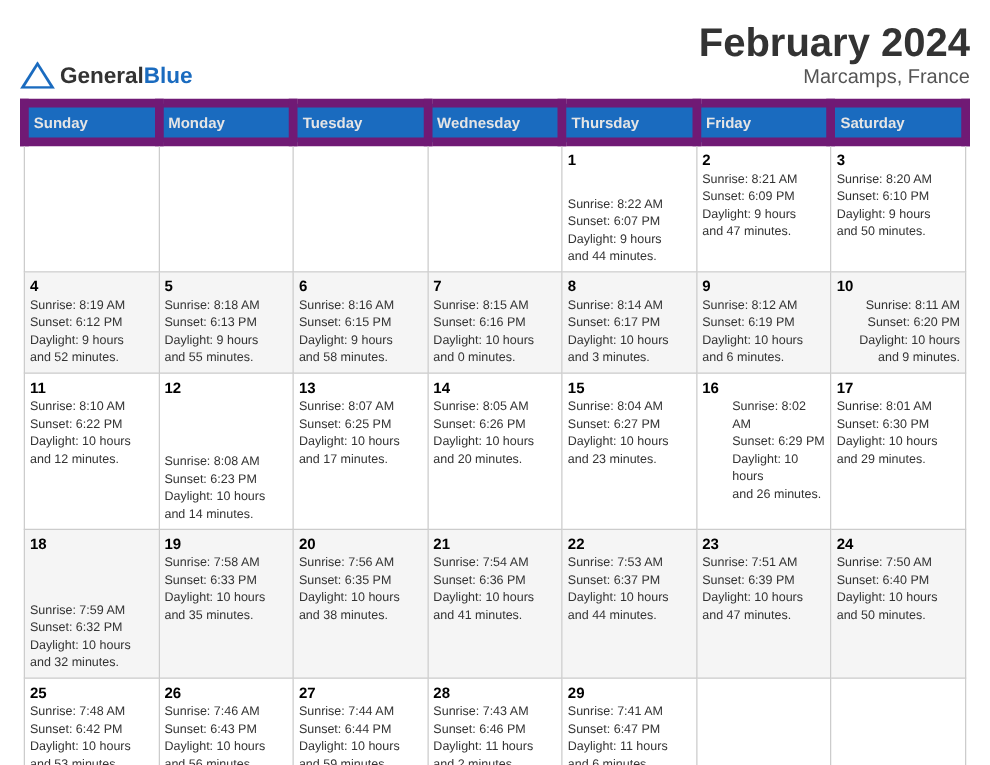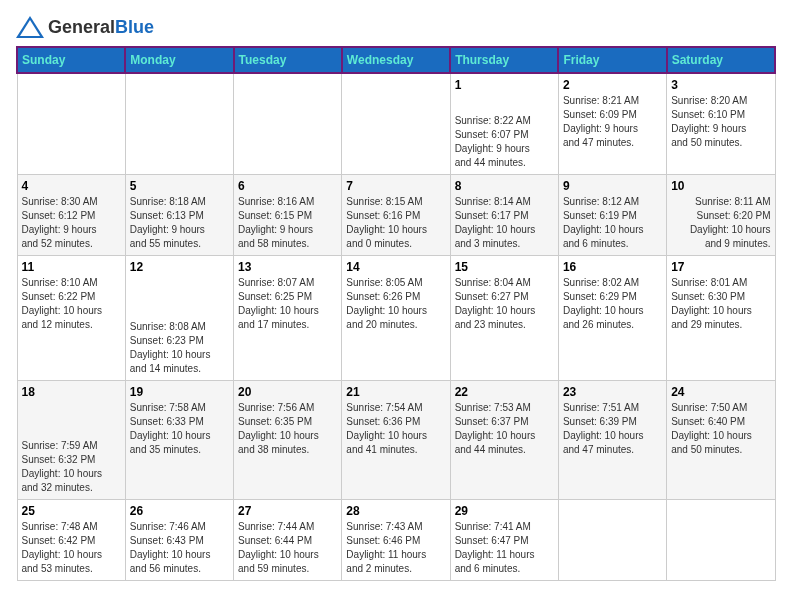--- a/index.html
+++ b/index.html
@@ -47,26 +47,26 @@
       font-size: 16px;
       color: #555;
     }
     table {
       width: 100%;
       border-collapse: collapse;
       font-size: 10.5px;
     }
     thead tr th {
       background-color: #1a6bbf;
-      color: #5eead4;
+      color: #e5e5e5;
       padding: 5px 4px;
       text-align: left;
       font-size: 12px;
       font-weight: bold;
-      border: 2px solid #701a75;
+      border: 7px solid #701a75;
     }
     tbody tr td {
       border: 1px solid #ccc;
       vertical-align: top;
       padding: 4px;
       height: 80px;
       width: calc(100% / 7);
     }
     .day-number {
       font-weight: bold;
@@ -97,20 +97,24 @@
 <div class="header">
   <div class="logo">
     <svg class="logo-icon" viewBox="0 0 28 22" xmlns="http://www.w3.org/2000/svg">
       <polygon points="14,0 28,22 0,22" fill="#1a6bbf"></polygon>
       <polygon points="14,4 24,20 4,20" fill="#fff"></polygon>
     </svg>
     <div>
       <span class="logo-text-general">General</span><span class="logo-text-blue">Blue</span>
     </div>
   </div>
+  <div class="title-block">
+    <div class="month-title">February 2024</div>
+    <div class="location-title">Marcamps, France</div>
+  </div>
 </div>
 
 <table>
   <thead>
     <tr>
     <th>Sunday</th>
         <th>Monday</th>
         <th>Tuesday</th>
         <th>Wednesday</th>
         <th>Thursday</th>
@@ -142,21 +146,21 @@
           <div class="day-number">3</div>
           <div class="day-info" style="white-space: pre-line;">Sunrise: 8:20 AM
 Sunset: 6:10 PM
 Daylight: 9 hours
 and 50 minutes.</div>
         </td>
       </tr>
       <tr>
         <td>
           <div class="day-number">4</div>
-          <div class="day-info" style="white-space: pre-line;">Sunrise: 8:30 AM
+          <div class="day-info" style="white-space: pre-line;">Sunrise: 8:19 AM
 Sunset: 6:12 PM
 Daylight: 9 hours
 and 52 minutes.</div>
         </td>
         <td>
           <div class="day-number">5</div>
           <div class="day-info" style="white-space: pre-line;">Sunrise: 8:18 AM
 Sunset: 6:13 PM
 Daylight: 9 hours
 and 55 minutes.</div>
@@ -228,21 +232,21 @@
         </td>
         <td>
           <div class="day-number">15</div>
           <div class="day-info" style="white-space: pre-line;">Sunrise: 8:04 AM
 Sunset: 6:27 PM
 Daylight: 10 hours
 and 23 minutes.</div>
         </td>
         <td>
           <div class="day-number">16</div>
-          <div class="day-info" style="white-space: pre-line;">Sunrise: 8:02 AM
+          <div class="day-info" style="white-space: pre-line; margin-left: 24px;">Sunrise: 8:02 AM
 Sunset: 6:29 PM
 Daylight: 10 hours
 and 26 minutes.</div>
         </td>
         <td>
           <div class="day-number">17</div>
           <div class="day-info" style="white-space: pre-line;">Sunrise: 8:01 AM
 Sunset: 6:30 PM
 Daylight: 10 hours
 and 29 minutes.</div>

